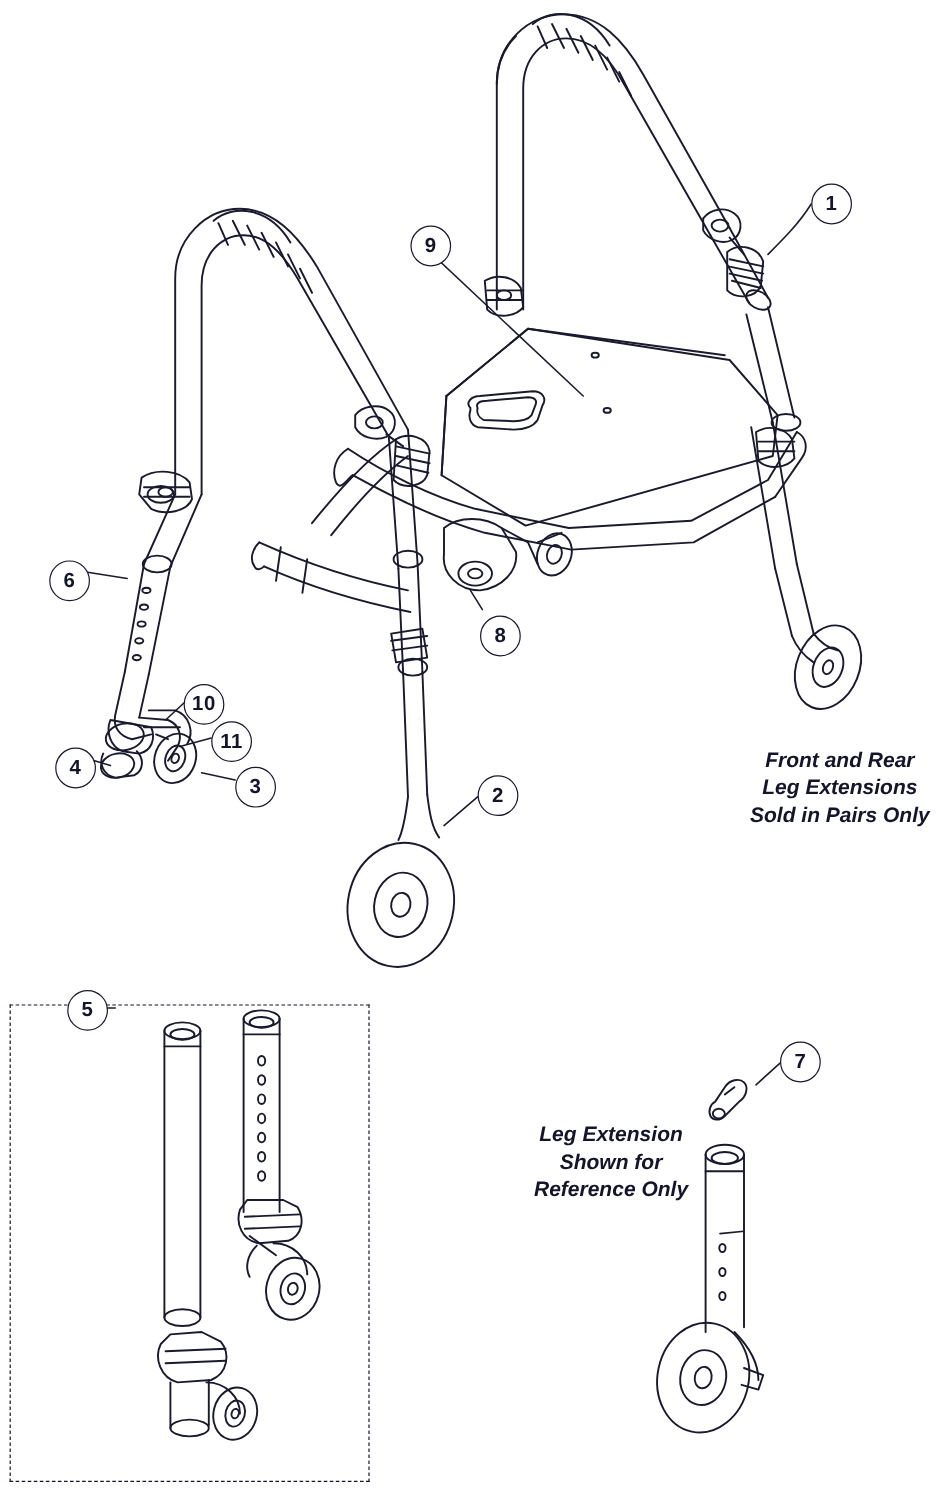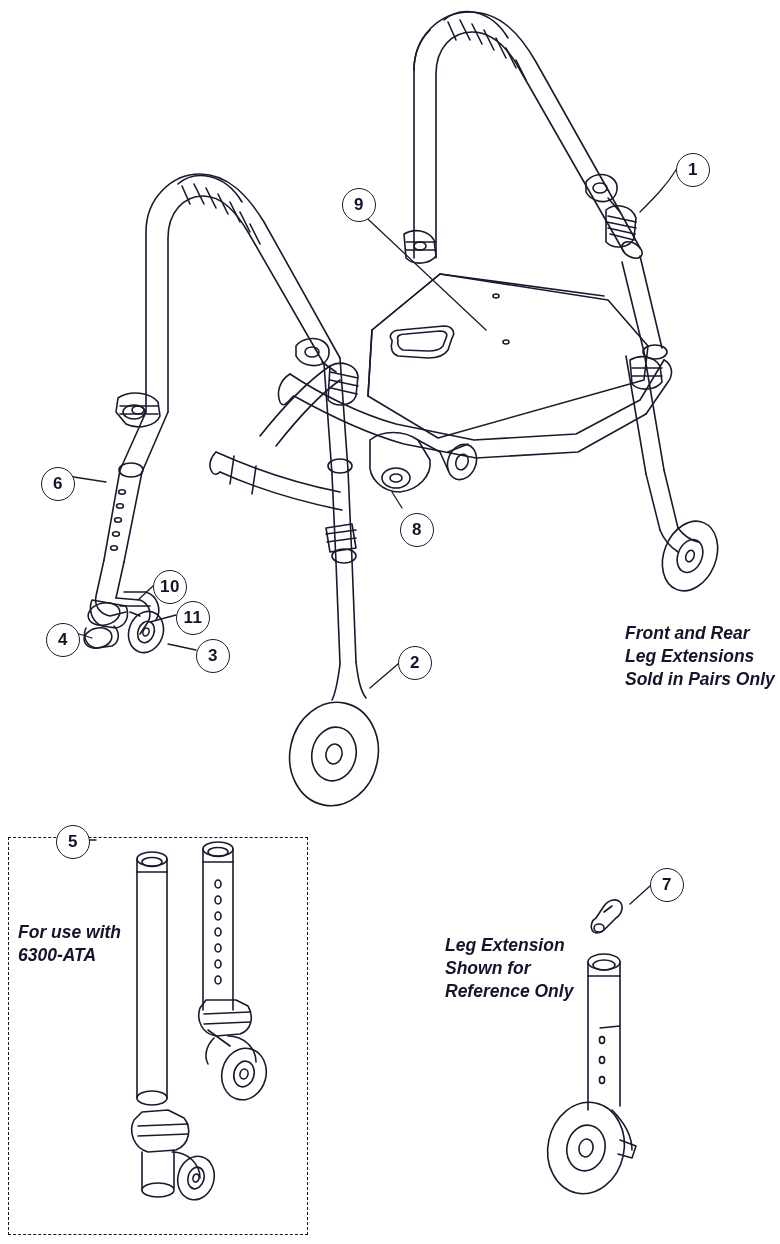--- a/index.html
+++ b/index.html
@@ -43,20 +43,21 @@
   }
   .note {
     position: absolute;
     color: #14142b;
     font-style: italic;
     font-weight: 700;
     font-size: 17.5px;
     line-height: 1.32;
     font-family: "Liberation Sans", sans-serif;
     white-space: pre-line;
+    text-align: center;
   }
   #inset-box {
     position: absolute;
     left: 8px;
     top: 837px;
     width: 300px;
     height: 398px;
     border: 1.4px dashed #14142b;
     box-sizing: border-box;
     background: transparent;
@@ -331,19 +332,17 @@
   <div class="callout" style="left:41px;  top:467px;">6</div>
   <div class="callout" style="left:650px; top:868px;">7</div>
   <div class="callout" style="left:400px; top:513px;">8</div>
   <div class="callout" style="left:342px; top:188px;">9</div>
   <div class="callout" style="left:153px; top:570px;">10</div>
   <div class="callout" style="left:176px; top:601px;text-align:center;">11</div>
 
   <div class="note" style="left:625px; top:622px; transform:translateX(-0px);">Front and Rear
 Leg Extensions
 Sold in Pairs Only</div>
-  <div class="note" style="left:18px; top:921px;">For use with
-6300-ATA</div>
   <div class="note" style="left:445px; top:934px;">Leg Extension
 Shown for
 Reference Only</div>
 
 </div>
 
 </body></html>

